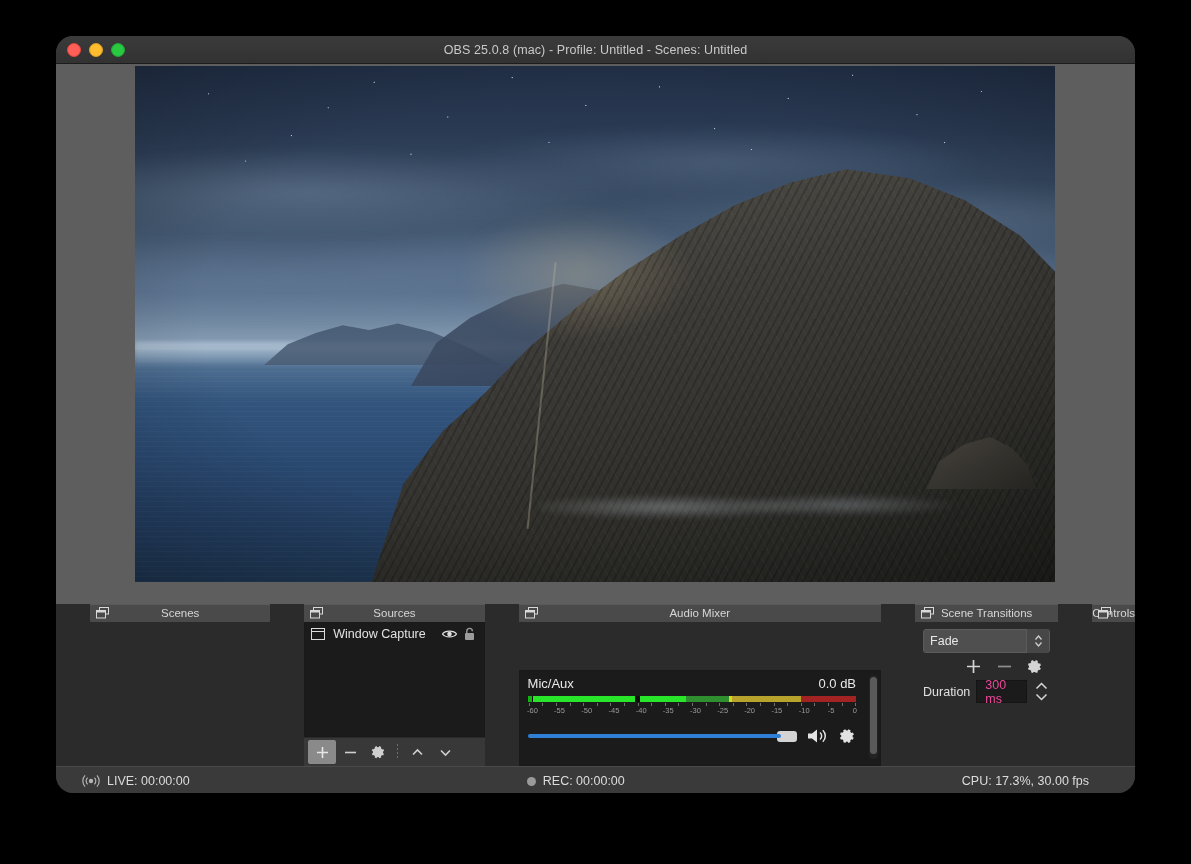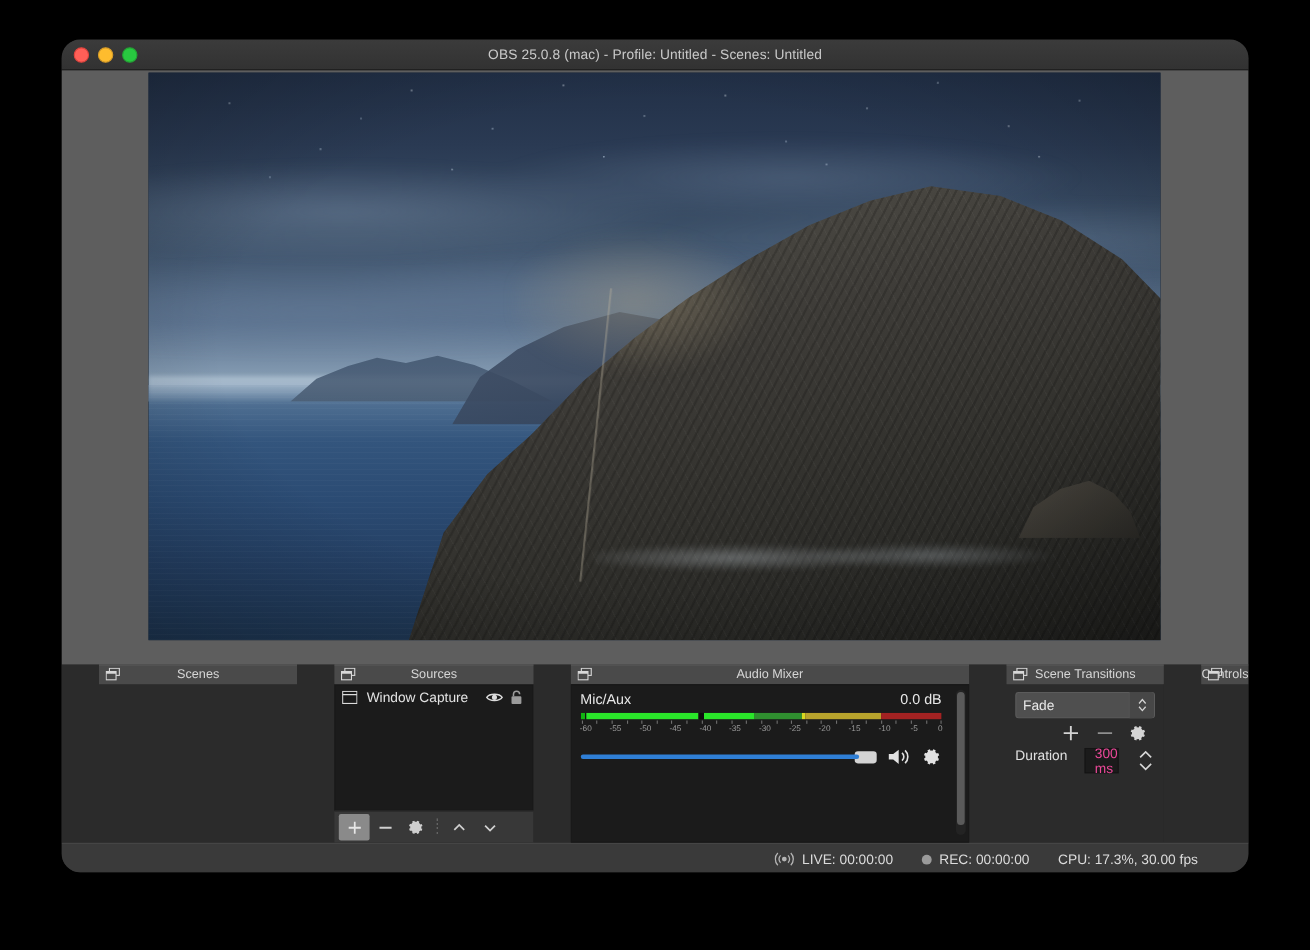--- a/index.html
+++ b/index.html
@@ -154,37 +154,37 @@
   
   #trans-body{flex:1;padding:7px 8px 0 8px;display:flex;flex-direction:column;gap:0;}
   .combo{height:22px;background:#4f4f4f;border:1px solid #5b5b5b;border-radius:3px;
          display:flex;align-items:center;font-size:12.5px;color:#e8e8e8;padding:0 6px;
          position:relative;}
   .combo-arrows{position:absolute;right:0;top:-1px;bottom:-1px;width:22px;
                 background:#474747;border-left:1px solid #5b5b5b;border-radius:0 3px 3px 0;
                 display:flex;align-items:center;justify-content:center;}
   .trans-btnrow{display:flex;justify-content:flex-end;align-items:center;gap:14px;
                 padding:5px 7px 0 0;}
-  .dur-row{display:flex;margin-top:5px;gap:16px;}
+  .dur-row{display:flex;align-items:center;margin-top:5px;gap:6px;}
   .dur-label{font-size:12.5px;color:#e0e0e0;}
   .dur-field{flex:1;height:21px;background:#1b1b1b;border:1px solid #141414;
              display:flex;align-items:center;padding-left:8px;
              font-size:12.5px;color:#ec4899;}
   .spin{width:17px;height:23px;display:flex;flex-direction:column;
         align-items:center;justify-content:center;gap:1px;}
 
   
   #ctrl-body{flex:1;padding:5px 6px 0 6px;display:flex;flex-direction:column;gap:3px;}
   .ctrl-btn{height:23px;background:#4d4d4d;border:1px solid #585858;border-radius:3px;
             display:flex;align-items:center;justify-content:center;
             font-size:12.5px;color:#ededed;}
 
   
   #statusbar{height:28px;background:#3a3a3a;border-top:1px solid #4a4a4a;
-             display:flex;align-items:center;justify-content:flex-end;
+             display:flex;align-items:center;justify-content:space-between;
              padding-right:46px;gap:0;font-size:12.5px;color:#dcdcdc;}
   .st-item{display:flex;align-items:center;gap:7px;margin-left:26px;}
   .rec-dot{width:9px;height:9px;border-radius:50%;background:#9a9a9a;}
   svg{display:block;}
 </style>
 </head>
 <body>
 
 <div id="obs-window">
 
@@ -293,21 +293,21 @@
           </span>
           <span class="tb-btn">
             <svg width="15" height="15" viewBox="0 0 15 15">
                 <path d="M3 5.5l4.5 4.5L12 5.5" fill="none" stroke="#cfcfcf" stroke-width="1.6"></path>
               </svg>
           </span>
         </div>
       </div>
     </div>
 
-    <div class="dock" style="width:390px;">
+    <div class="dock" style="width:390px;gap:48px;">
       <div class="dock-header">
         <span class="undock-ico">
           <svg width="14" height="12" viewBox="0 0 14 12">
             <rect x="3.5" y="0.5" width="9" height="6.5" fill="none" stroke="#d8d8d8"></rect>
             <rect x="0.5" y="3.5" width="9" height="7.5" fill="#4a4a4a" stroke="#d8d8d8"></rect>
             <rect x="0.5" y="3.5" width="9" height="2" fill="#d8d8d8"></rect>
           </svg>
         </span>
         <span class="dock-title">Audio Mixer</span>
       </div>

